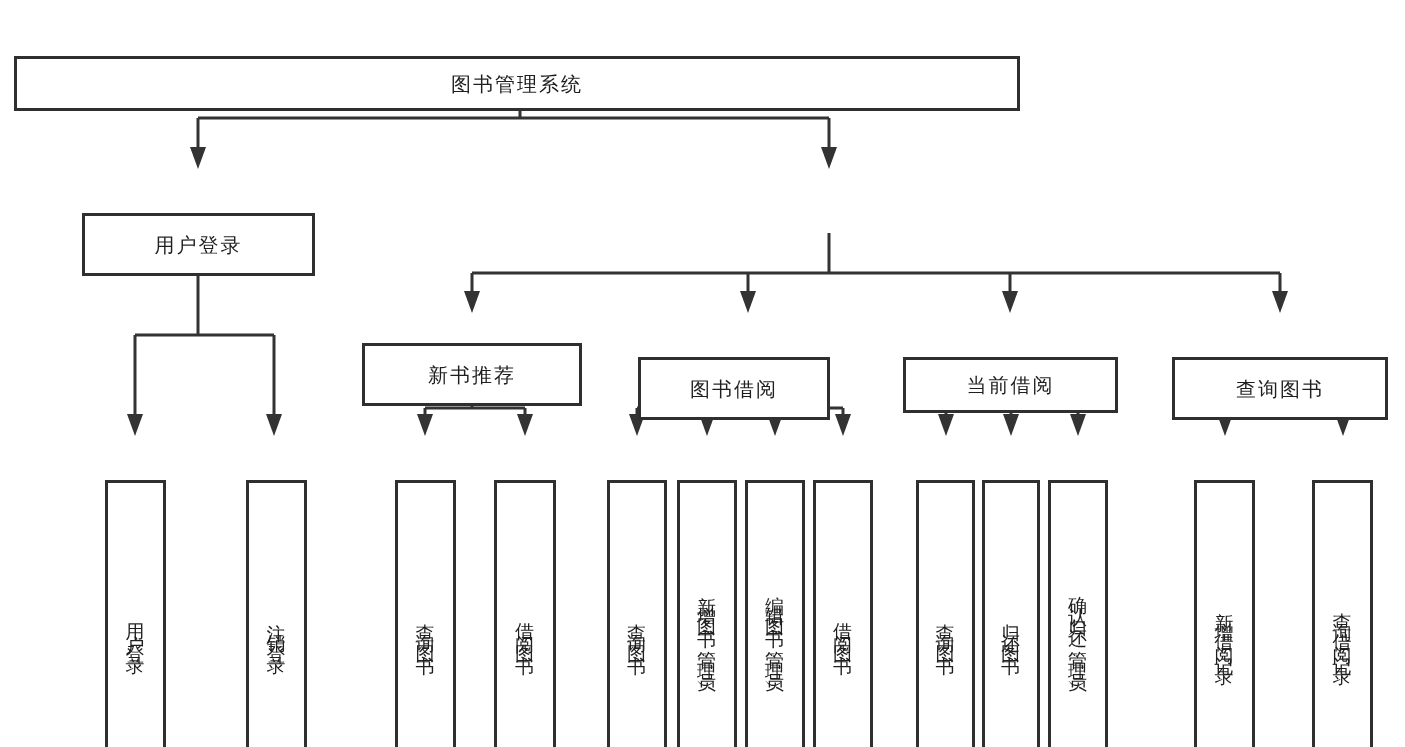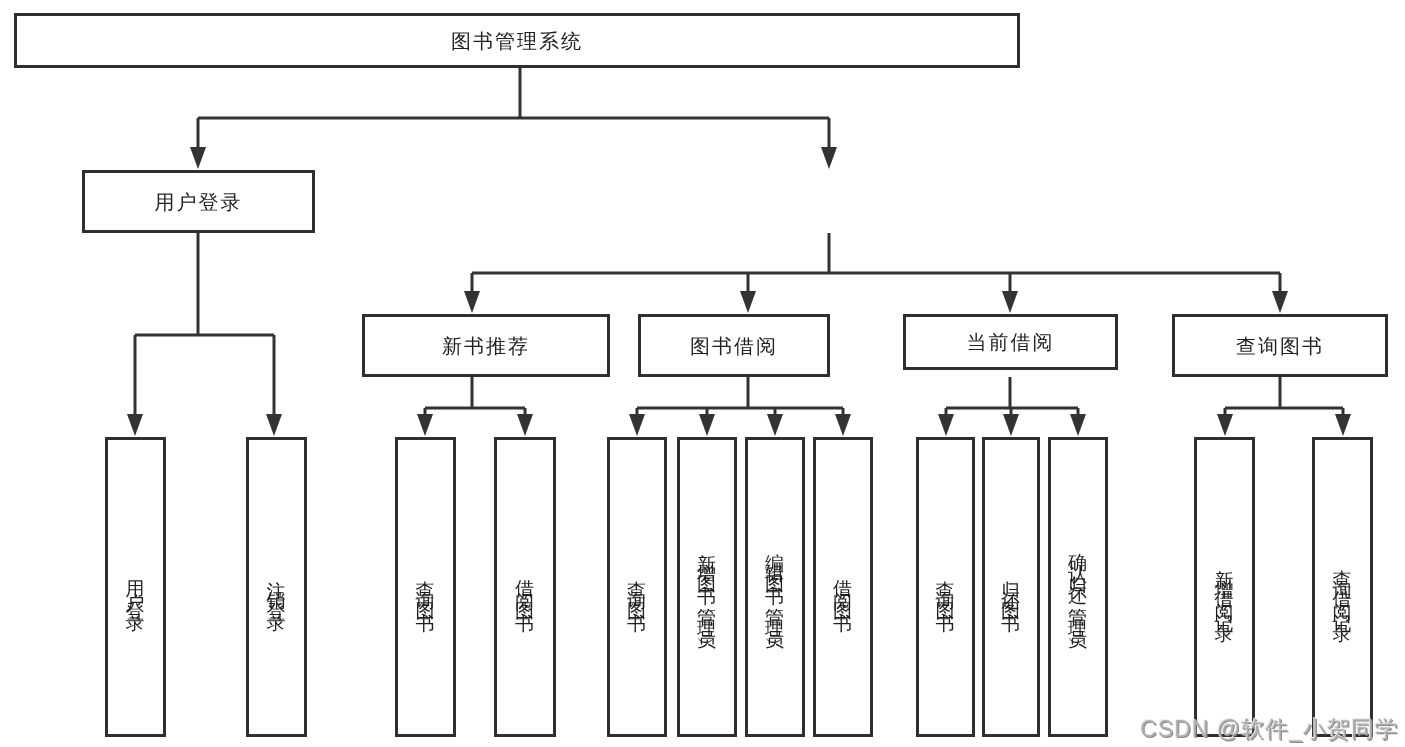--- a/index.html
+++ b/index.html
@@ -3,21 +3,21 @@
 <meta charset="utf-8">
 <style>
   html,body{margin:0;padding:0;background:#fff;}
   #canvas{
     position:relative;width:1405px;height:747px;background:#ffffff;overflow:hidden;
     font-family:"Liberation Sans","DejaVu Sans",sans-serif;color:#1f1f1f;
   }
   #connectors{position:absolute;left:0;top:0;width:1405px;height:747px;}
   .box{
     position:absolute;box-sizing:border-box;background:#ffffff;
-    border:3px solid #2f2f2f;display:flex;align-items:center;justify-content:center;
+    border:3px solid #2f2f2f;display:flex;align-items:center;justify-content:center;margin-top:43px;
   }
   .box.h{font-size:20px;letter-spacing:2px;line-height:1;}
   .box.v{font-size:19px;}
   .box.v .vtext{
     writing-mode:vertical-rl;text-orientation:mixed;
     letter-spacing:11px;line-height:1;white-space:nowrap;
   }
   #watermark{
     position:absolute;right:6px;bottom:6px;z-index:5;
     font-size:23px;letter-spacing:1px;line-height:1;
@@ -100,21 +100,21 @@
   </svg>
 
   <div class="box h" style="left:14px;top:13px;width:1006px;height:55px;">
     <span>图书管理系统</span>
   </div>
 
   <div class="box h" style="left:82px;top:170px;width:233px;height:63px;">
     <span>用户登录</span>
   </div>
 
-  <div class="box h" style="left:362px;top:314px;width:248px;height:63px;">
+  <div class="box h" style="left:362px;top:300px;width:220px;height:63px;">
     <span>新书推荐</span>
   </div>
   <div class="box h" style="left:638px;top:314px;width:192px;height:63px;">
     <span>图书借阅</span>
   </div>
   <div class="box h" style="left:903px;top:314px;width:215px;height:56px;">
     <span>当前借阅</span>
   </div>
   <div class="box h" style="left:1172px;top:314px;width:216px;height:63px;">
     <span>查询图书</span>
@@ -157,14 +157,13 @@
     <span class="vtext">确认归还（管理员）</span>
   </div>
 
   <div class="box v" style="left:1194px;top:437px;width:61px;height:300px;">
     <span class="vtext">新增借阅记录</span>
   </div>
   <div class="box v" style="left:1312px;top:437px;width:61px;height:300px;">
     <span class="vtext">查询借阅记录</span>
   </div>
 
-  <div id="watermark">CSDN @软件_小贺同学</div>
 </div>
 
 </body></html>

